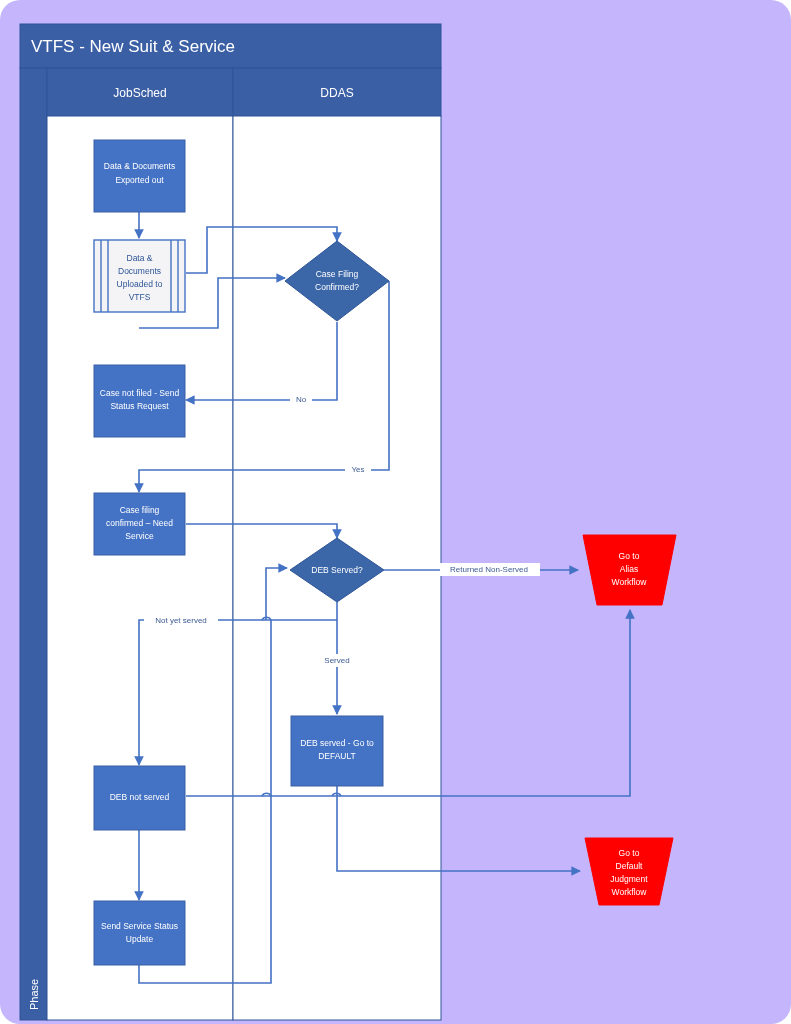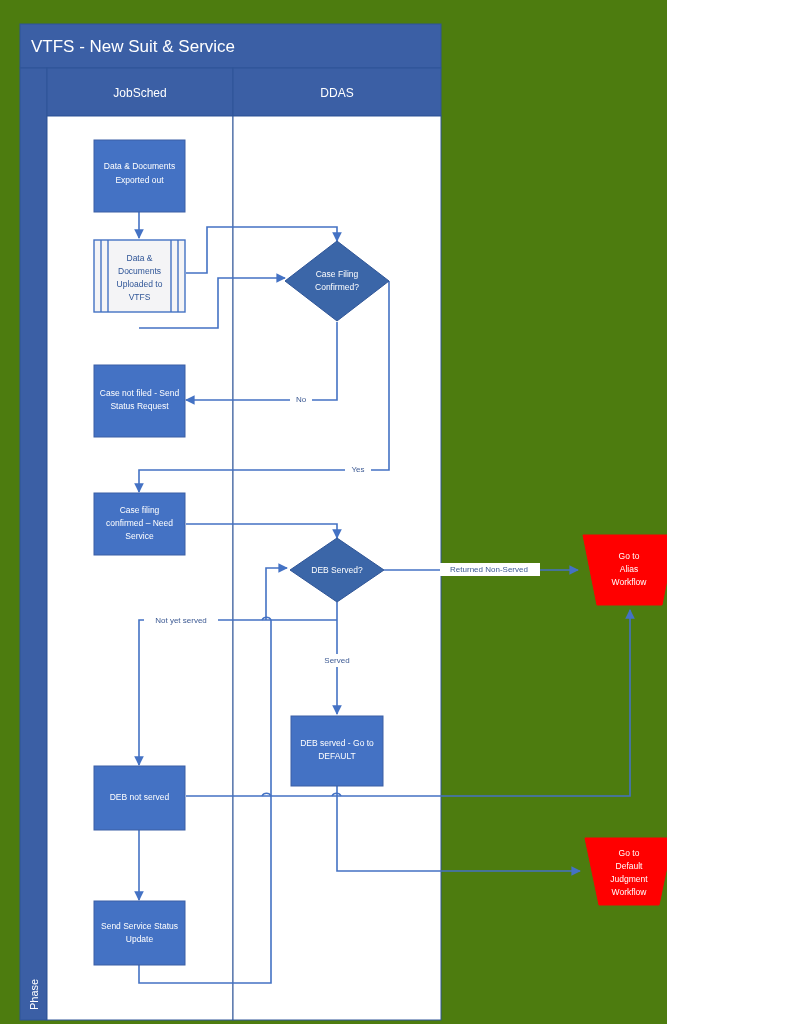--- a/index.html
+++ b/index.html
@@ -4,24 +4,25 @@
 <title>VTFS - New Suit &amp; Service</title>
 <style>
   html, body {
     margin: 0;
     padding: 0;
     background: #ffffff;
     font-family: "Liberation Sans", sans-serif;
   }
   #page {
     position: relative;
-    width: 667px;
+    width: 791px;
     height: 1024px;
-    background: #4d7c0f;
+    background: #c4b5fd;
     overflow: hidden;
+    border-radius: 20px;
   }
   svg.canvas {
     position: absolute;
     left: 0;
     top: 0;
     width: 791px;
     height: 1024px;
   }
   .shape-text {
     font-family: "Liberation Sans", sans-serif;

